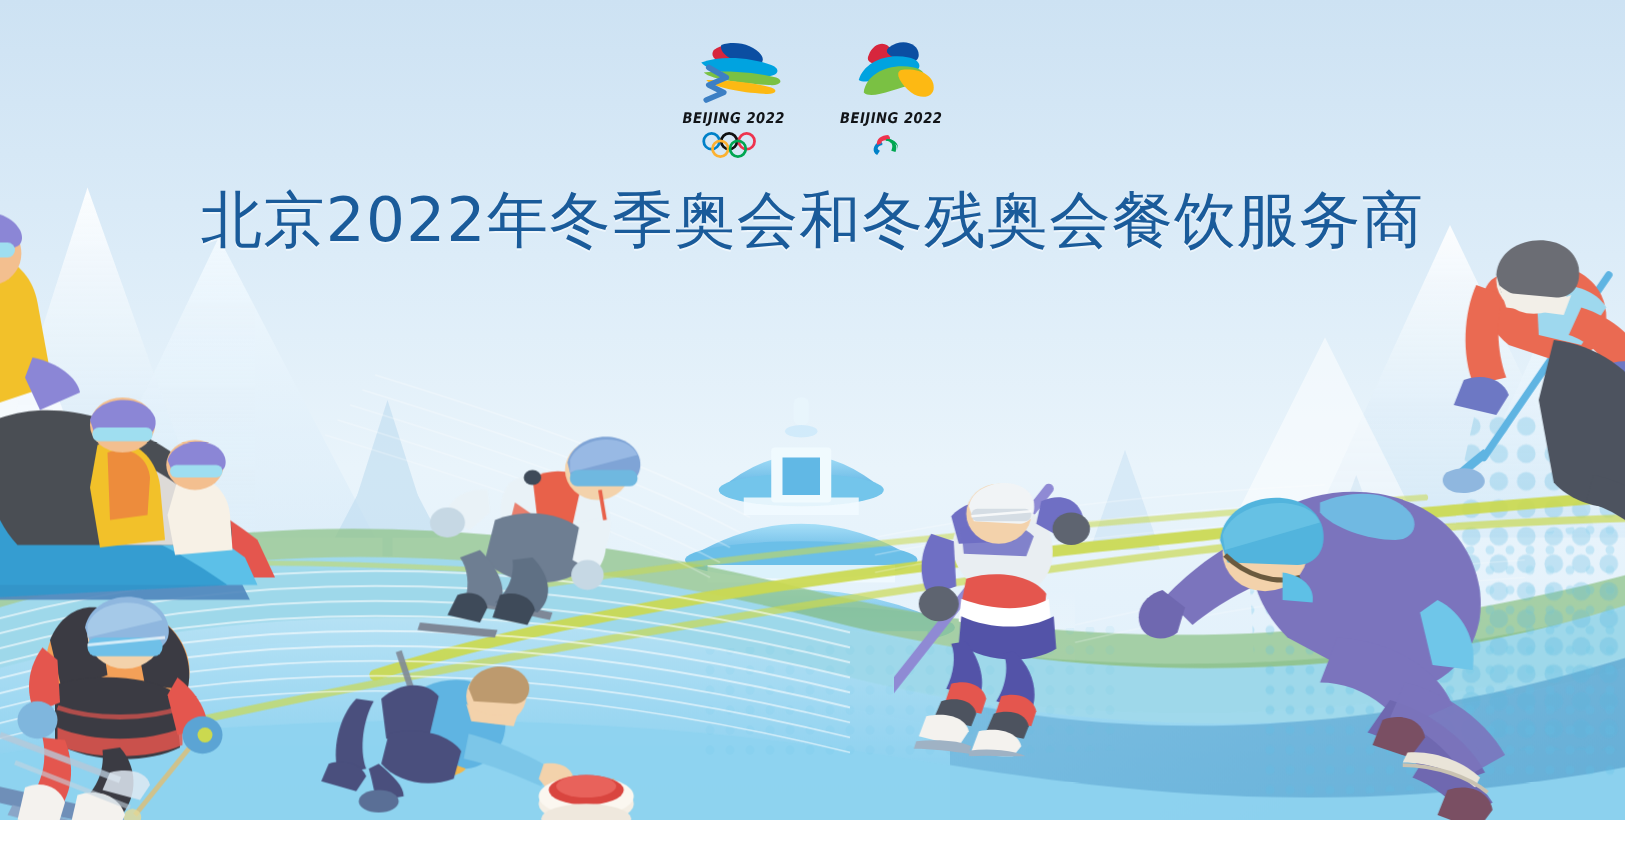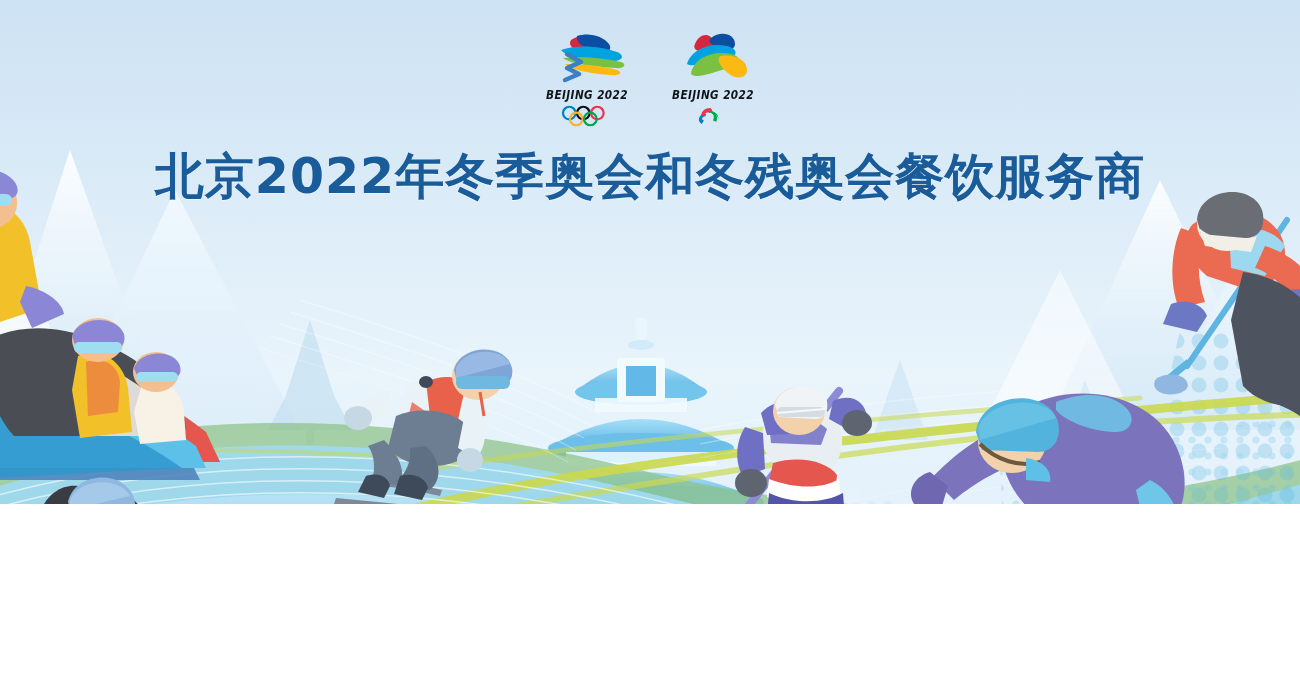--- a/index.html
+++ b/index.html
@@ -8,21 +8,21 @@
     padding: 0;
     background: #ffffff;
   }
   body {
     font-family: "Liberation Sans", sans-serif;
   }
 
   #banner {
     position: relative;
     width: 1300px;
-    height: 504px;
+    height: 656px;
     overflow: hidden;
     background: linear-gradient(180deg, #cfe3f3 0%, #d9e9f6 22%, #e4f0f9 45%, #eaf4fb 60%, #e9f3fa 72%, #dff0fb 82%, #cfe9f9 100%);
   }
 
   .layer { position: absolute; top: 0; left: 0; width: 1300px; height: 680px; }
 
   
   #title-block {
     position: absolute;
     left: 0; top: 30px;
@@ -49,21 +49,21 @@
     margin-top: 1px;
     white-space: nowrap;
     transform: scaleY(1.12);
   }
   .logo-sym { height: 24px; margin-top: 3px; }
 
   #main-title {
     margin-top: 14px;
     font-family: "DejaVu Sans", "Liberation Sans", sans-serif;
     font-size: 49px;
-    font-weight: bold;
+    font-weight: normal;
     letter-spacing: 1px;
     color: #1a5b9a;
     text-shadow: 0 1px 0 rgba(255,255,255,0.5);
     white-space: nowrap;
   }
 
   .athlete { position: absolute; }
 </style>
 </head>
 <body>

